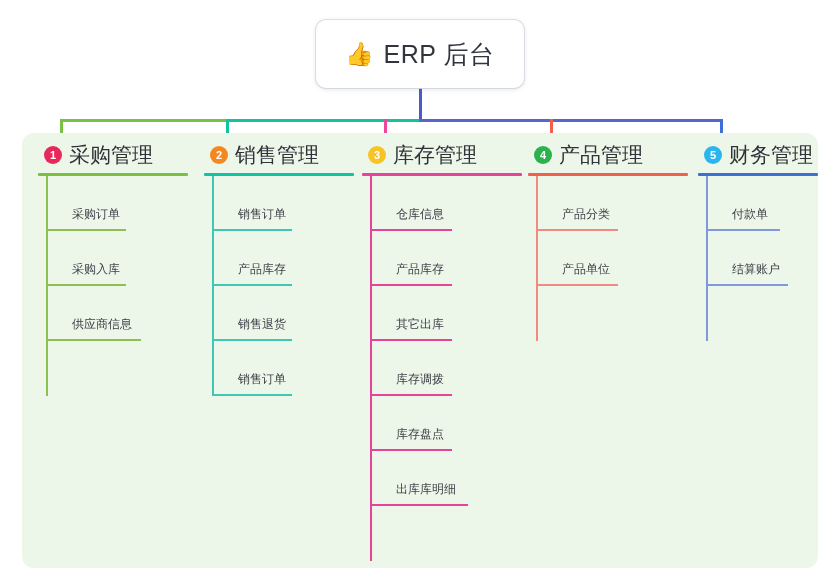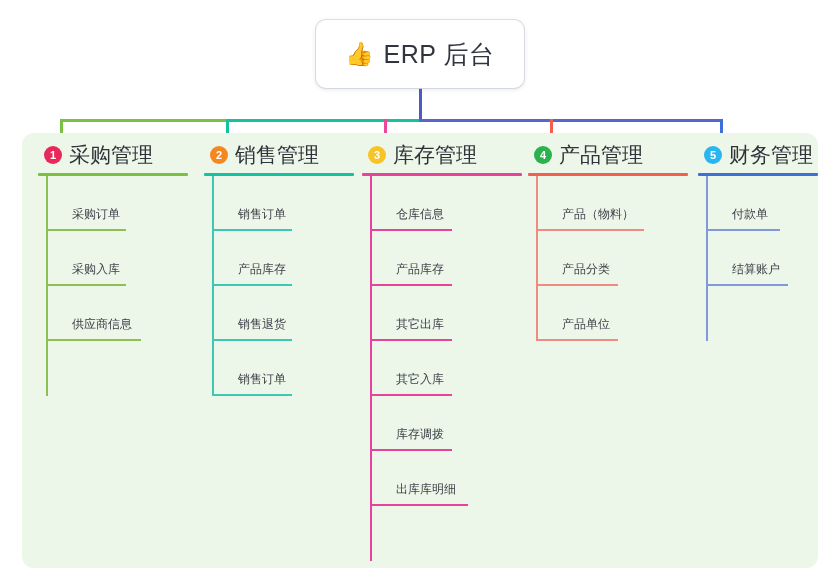--- a/index.html
+++ b/index.html
@@ -216,46 +216,42 @@
         </div>
         <div class="leaf">
           <span class="leaf-text">产品库存</span>
           <div class="leaf-rule" style="background: rgb(232, 67, 155); width: 82px;"></div>
         </div>
         <div class="leaf">
           <span class="leaf-text">其它出库</span>
           <div class="leaf-rule" style="background: rgb(232, 67, 155); width: 82px;"></div>
         </div>
         <div class="leaf">
-          <span class="leaf-text">其它入库</span>
-          <div class="leaf-rule" style="background: rgb(232, 67, 155); width: 82px;"></div>
-        </div>
-        <div class="leaf">
           <span class="leaf-text">库存调拨</span>
+          <div class="leaf-rule" style="background: rgb(232, 67, 155); width: 82px;"></div>
+        </div>
+        <div class="leaf">
+          <span class="leaf-text">库存盘点</span>
           <div class="leaf-rule" style="background: rgb(232, 67, 155); width: 82px;"></div>
         </div>
         <div class="leaf">
           <span class="leaf-text">出库库明细</span>
           <div class="leaf-rule" style="background: rgb(232, 67, 155); width: 98px;"></div>
         </div>
       </div>
     </div>
     <div class="column" style="left: 528px; width: 160px;">
       <div class="col-head">
         <div class="badge" style="background: rgb(43, 178, 76);">4</div>
         <div class="col-title">产品管理</div>
       </div>
       <div class="head-rule" style="background: rgb(241, 96, 79); width: 160px;"></div>
       <div class="leaves">
         <div class="spine" style="background: rgb(240, 138, 130); height: 165px;"></div>
         <div class="leaf">
-          <span class="leaf-text">产品（物料）</span>
-          <div class="leaf-rule" style="background: rgb(240, 138, 130); width: 108px;"></div>
-        </div>
-        <div class="leaf">
           <span class="leaf-text">产品分类</span>
           <div class="leaf-rule" style="background: rgb(240, 138, 130); width: 82px;"></div>
         </div>
         <div class="leaf">
           <span class="leaf-text">产品单位</span>
           <div class="leaf-rule" style="background: rgb(240, 138, 130); width: 82px;"></div>
         </div>
       </div>
     </div>
     <div class="column" style="left: 698px; width: 120px;">

